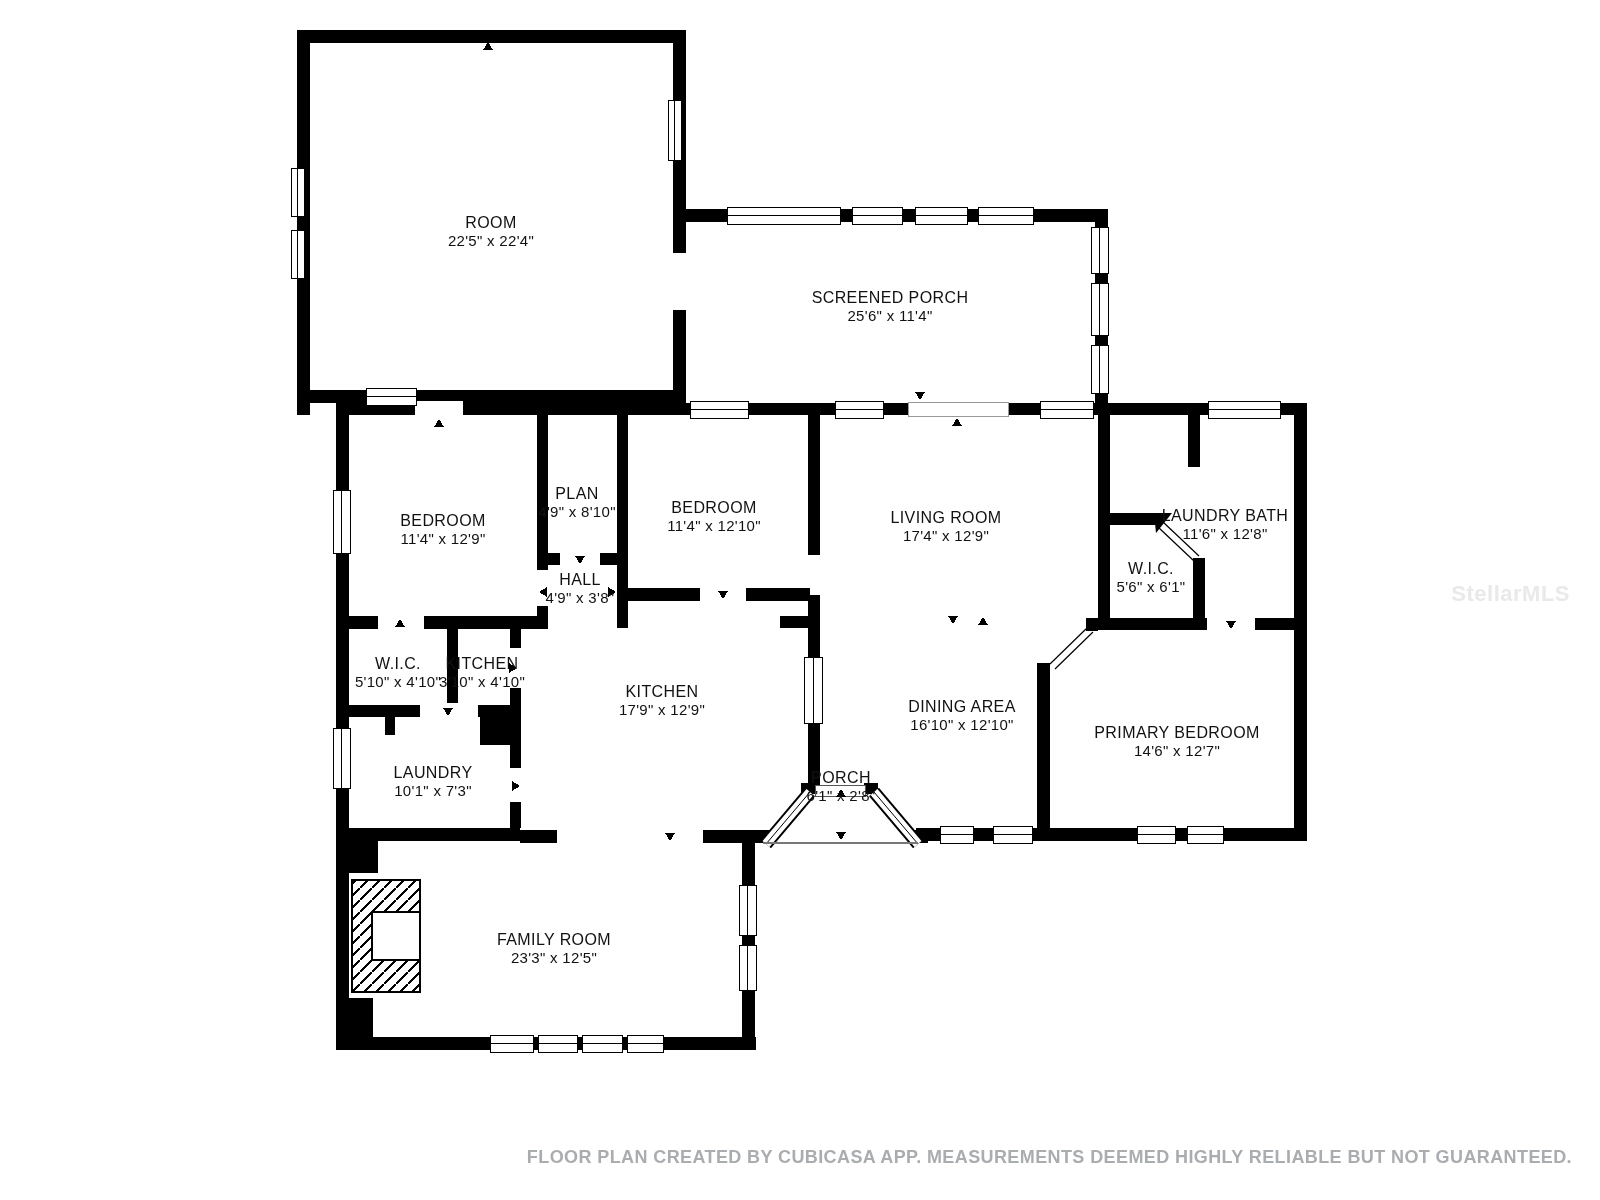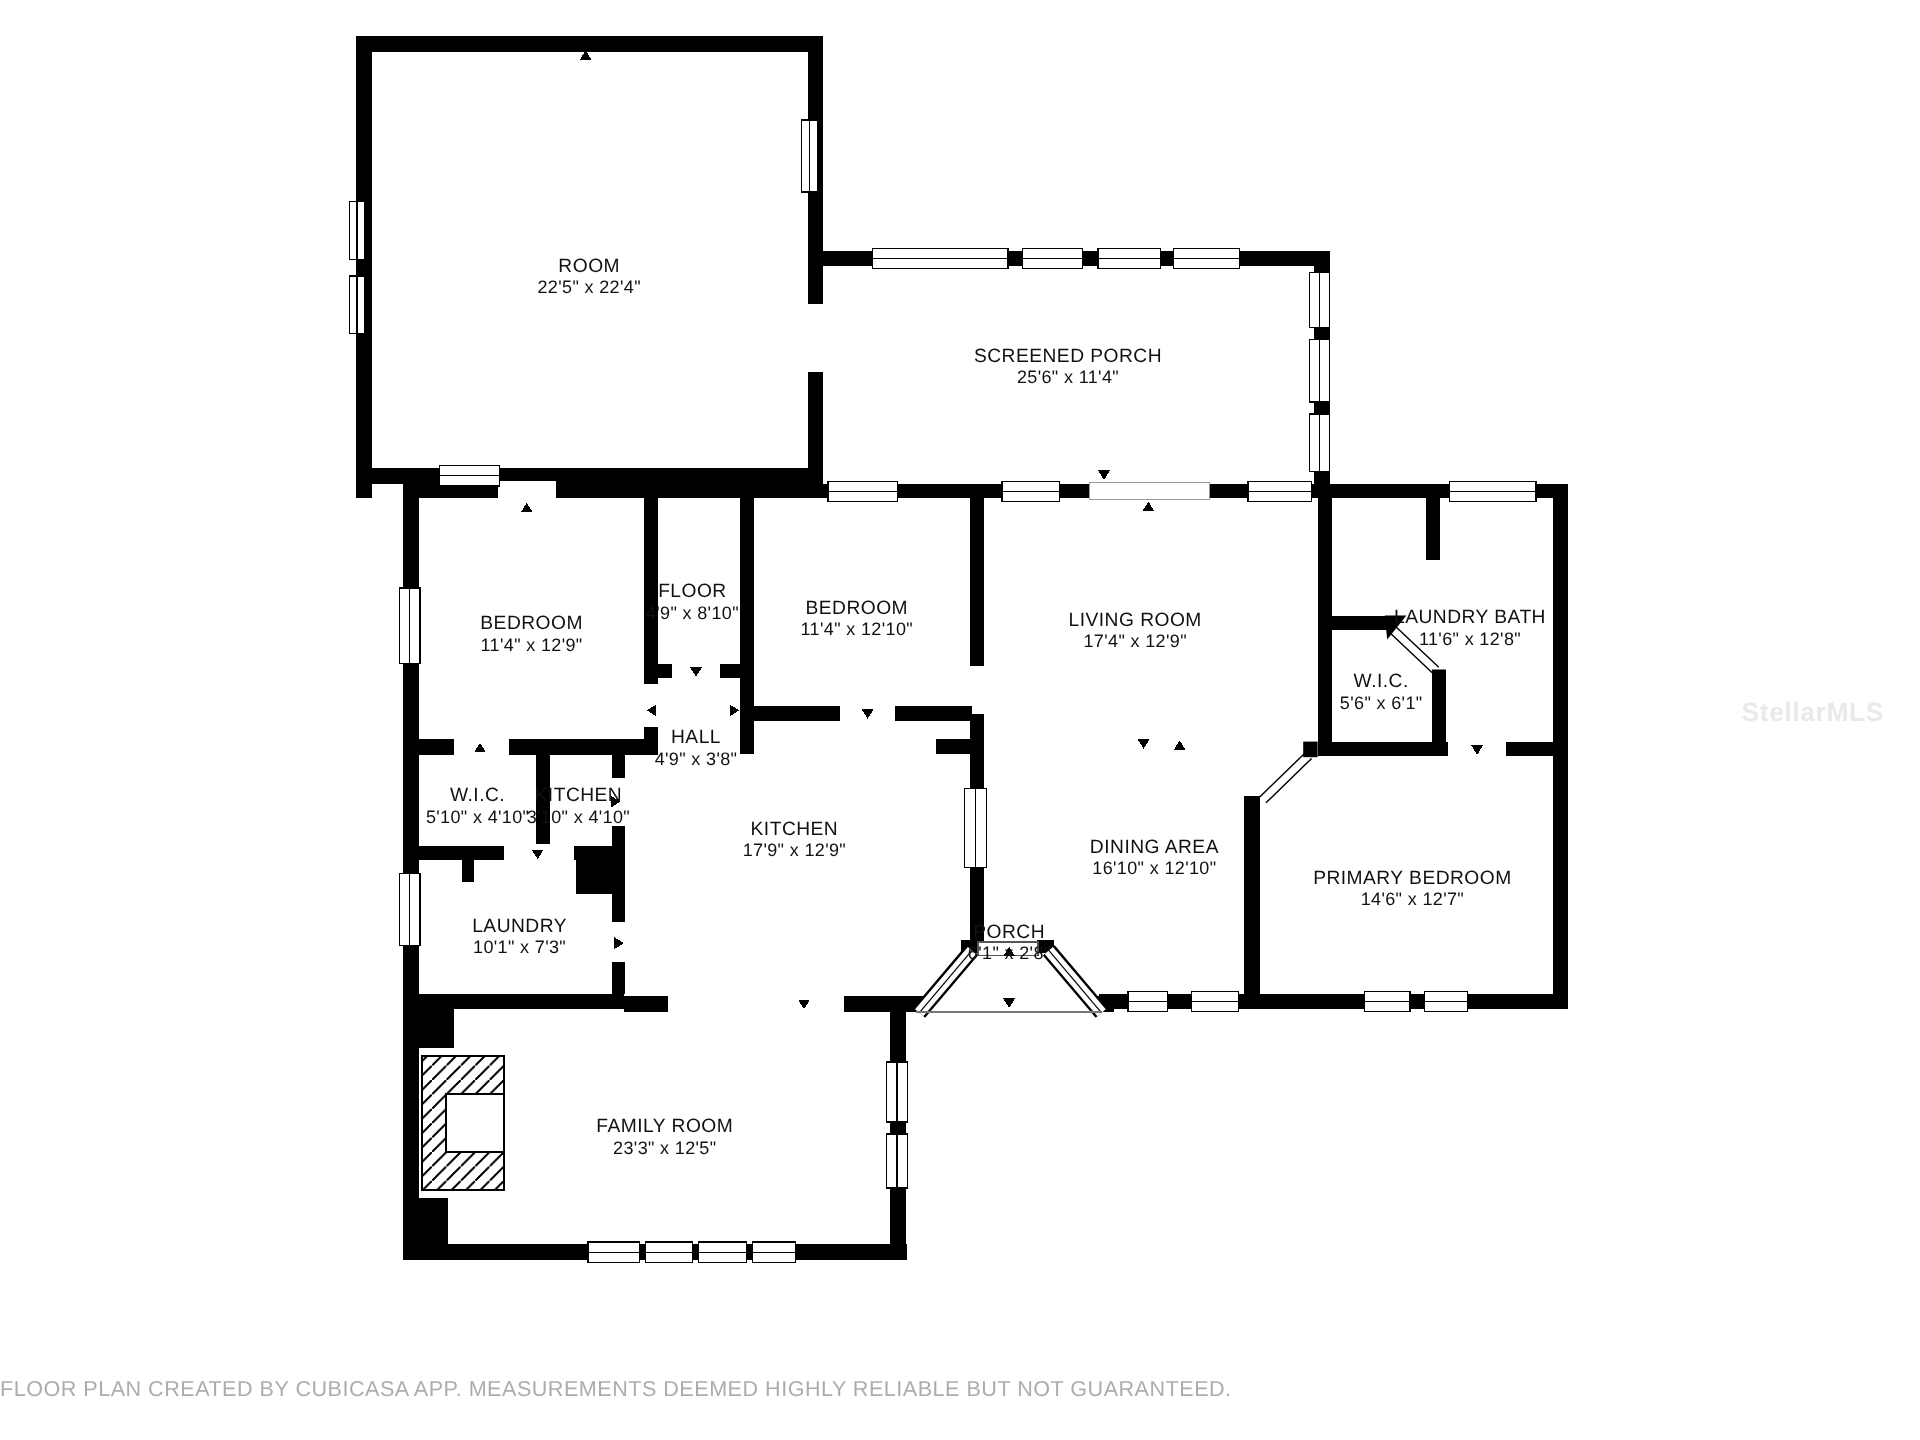--- a/index.html
+++ b/index.html
@@ -3,22 +3,22 @@
 <meta charset="utf-8">
 <style>
   html,body{margin:0;padding:0;background:#fff;}
   .canvas{position:relative;width:1572px;height:1200px;background:#ffffff;overflow:hidden;
           font-family:"Liberation Sans",sans-serif;}
   svg{position:absolute;left:0;top:0;}
   .room-label{position:absolute;transform:translate(-50%,-50%);text-align:center;
               color:#111;white-space:nowrap;z-index:5;}
   .rname{font-size:16px;line-height:19px;letter-spacing:.4px;}
   .rdims{font-size:15px;line-height:18px;letter-spacing:.3px;}
-  .footer{position:absolute;left:0;top:1147px;width:100%;text-align:left;color:#aaadb0;
-          font-size:18px;letter-spacing:.4px;z-index:5;}
+  .footer{position:absolute;left:0;top:1147px;width:100%;text-align:right;color:#aaadb0;
+          font-size:18px;letter-spacing:.4px;z-index:5;font-weight:bold;}
   .watermark{position:absolute;right:2px;top:581px;font-size:22px;font-weight:bold;
              color:#e9e9e9;letter-spacing:.5px;z-index:4;}
 </style>
 </head>
 <body>
 
 <div class="canvas">
 
   <svg id="plan" width="1600" height="1200" viewBox="0 0 1600 1200" shape-rendering="crispEdges">
     <defs>
@@ -208,40 +208,40 @@
     </div>
   <div class="room-label" style="left:890px;top:306px">
       <div class="rname">SCREENED PORCH</div>
       <div class="rdims">25'6" x 11'4"</div>
     </div>
   <div class="room-label" style="left:443px;top:529px">
       <div class="rname">BEDROOM</div>
       <div class="rdims">11'4" x 12'9"</div>
     </div>
   <div class="room-label" style="left:577px;top:502px">
-      <div class="rname">FLOOR</div>
+      <div class="rname">PLAN</div>
       <div class="rdims">4'9" x 8'10"</div>
     </div>
   <div class="room-label" style="left:714px;top:516px">
       <div class="rname">BEDROOM</div>
       <div class="rdims">11'4" x 12'10"</div>
     </div>
   <div class="room-label" style="left:946px;top:526px">
       <div class="rname">LIVING ROOM</div>
       <div class="rdims">17'4" x 12'9"</div>
     </div>
   <div class="room-label" style="left:1225px;top:524px">
       <div class="rname">LAUNDRY BATH</div>
       <div class="rdims">11'6" x 12'8"</div>
     </div>
   <div class="room-label" style="left:1151px;top:577px">
       <div class="rname">W.I.C.</div>
       <div class="rdims">5'6" x 6'1"</div>
     </div>
-  <div class="room-label" style="left:580px;top:624px">
+  <div class="room-label" style="left:580px;top:588px">
       <div class="rname">HALL</div>
       <div class="rdims">4'9" x 3'8"</div>
     </div>
   <div class="room-label" style="left:398px;top:672px">
       <div class="rname">W.I.C.</div>
       <div class="rdims">5'10" x 4'10"</div>
     </div>
   <div class="room-label" style="left:482px;top:672px">
       <div class="rname">KITCHEN</div>
       <div class="rdims">3'10" x 4'10"</div>

